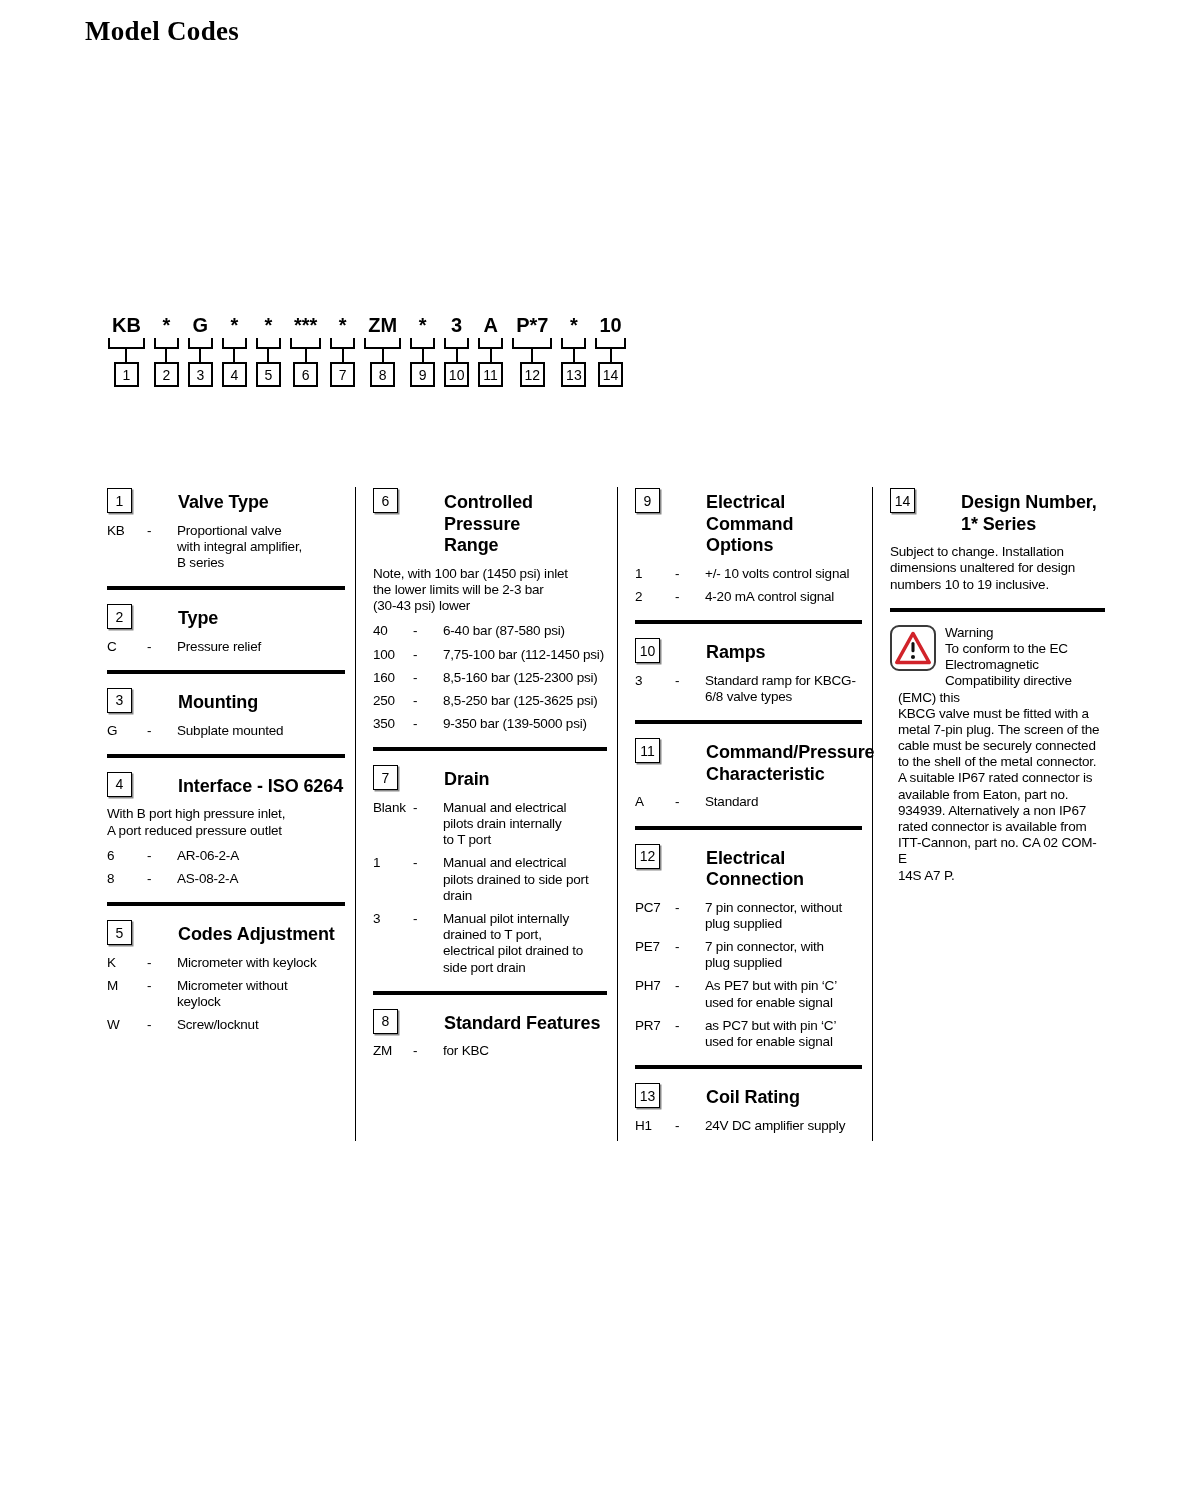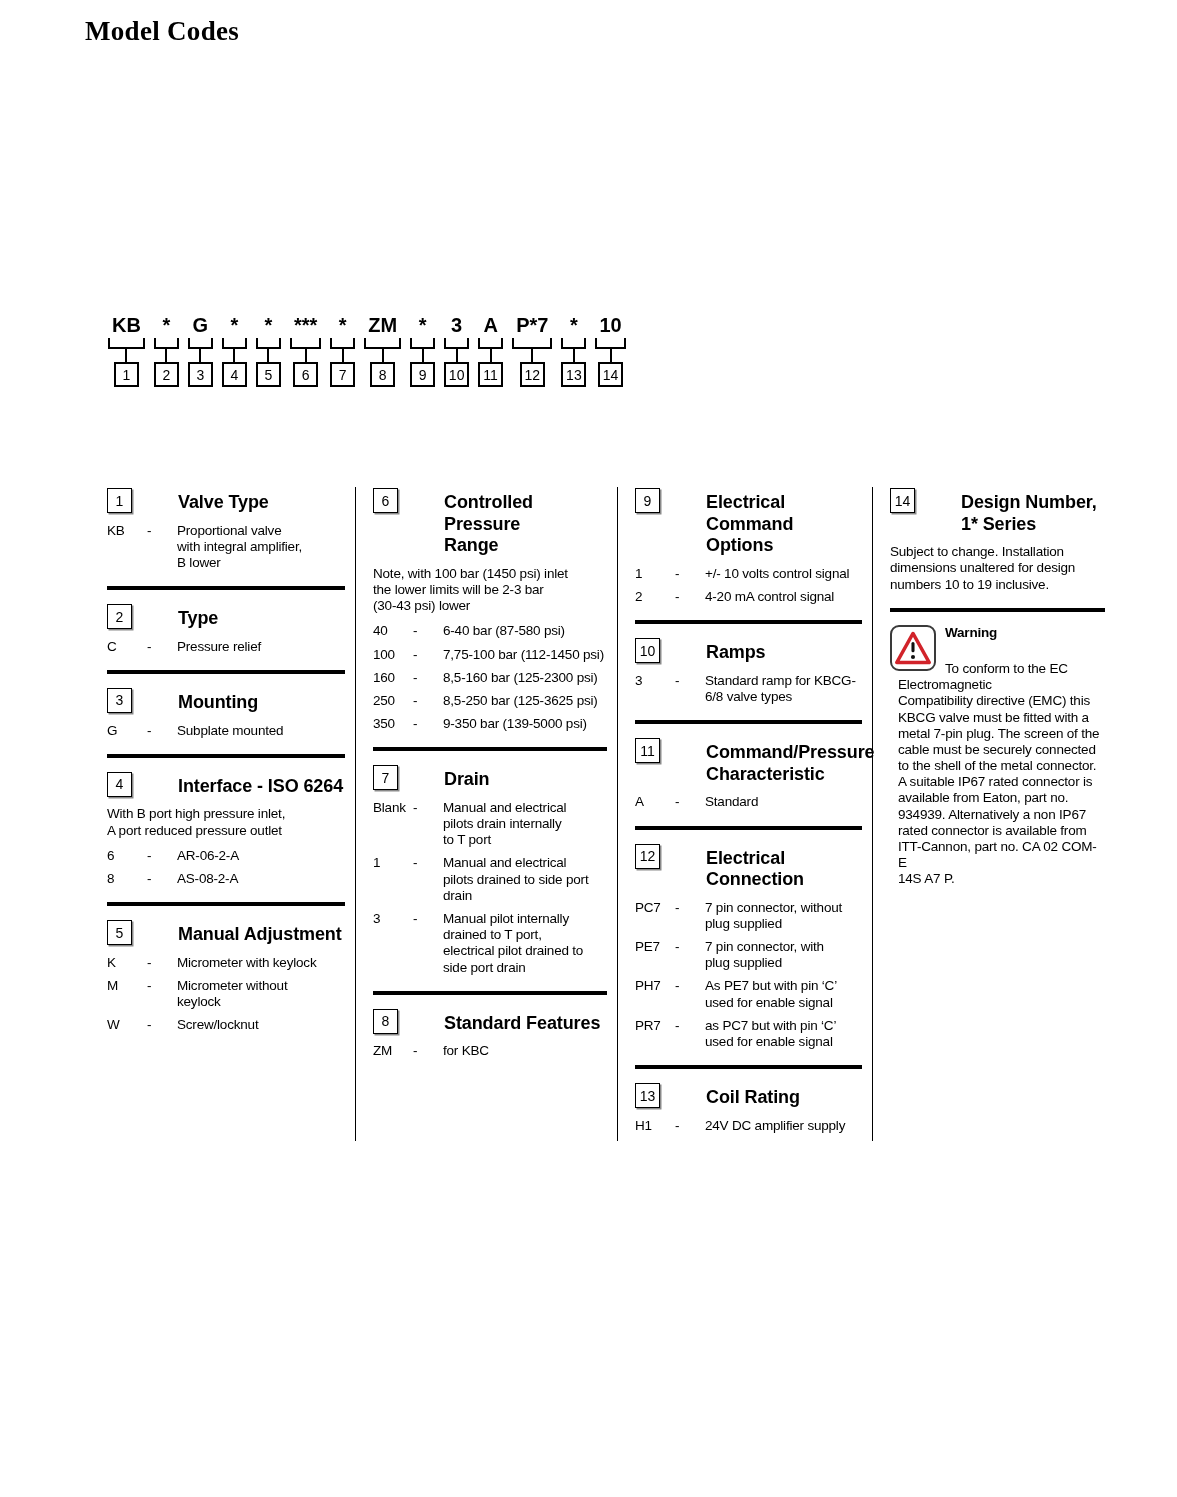--- a/index.html
+++ b/index.html
@@ -66,21 +66,21 @@
   .entry .desc { white-space:pre-line; }
   .sep { height:4px; background:#000; margin:15px 0 13px 0; }
 
   
   .warning-block { font-size:13.5px; line-height:1.2; letter-spacing:-0.2px; }
   .warn-icon {
     float:left; width:46px; height:46px; margin:0 9px 4px 0;
     border:2.5px solid #3a3a3a; border-radius:9px; background:#fff;
     display:flex; align-items:center; justify-content:center;
   }
-  .warn-title { font-weight:bold; margin-bottom:20px;padding-left:40px; }
+  .warn-title { font-weight:normal; margin-bottom:0;padding-left:40px; }
   .warn-text { white-space:pre-line;margin-left:8px; }
 </style>
 </head>
 <body>
 
 <h1 class="page-title">Model Codes</h1>
 
 <div class="code-diagram">
     <div class="code-unit">
       <div class="code-token">KB</div>
@@ -172,21 +172,21 @@
     <div class="col">
       <div class="section-header">
         <div class="sec-box">1</div>
         <div class="sec-title">Valve Type</div>
       </div>
       <div class="entry">
         <div class="code">KB</div>
         <div class="dash">-</div>
         <div class="desc">Proportional valve
 with integral amplifier,
-B lower</div>
+B series</div>
       </div>
       <div class="sep"></div>
       <div class="section-header">
         <div class="sec-box">2</div>
         <div class="sec-title">Type</div>
       </div>
       <div class="entry">
         <div class="code">C</div>
         <div class="dash">-</div>
         <div class="desc">Pressure relief</div>
@@ -214,21 +214,21 @@
         <div class="desc">AR-06-2-A</div>
       </div>
       <div class="entry">
         <div class="code">8</div>
         <div class="dash">-</div>
         <div class="desc">AS-08-2-A</div>
       </div>
       <div class="sep"></div>
       <div class="section-header">
         <div class="sec-box">5</div>
-        <div class="sec-title">Manual Adjustment</div>
+        <div class="sec-title">Codes Adjustment</div>
       </div>
       <div class="entry">
         <div class="code">K</div>
         <div class="dash">-</div>
         <div class="desc">Micrometer with keylock</div>
       </div>
       <div class="entry">
         <div class="code">M</div>
         <div class="dash">-</div>
         <div class="desc">Micrometer without

